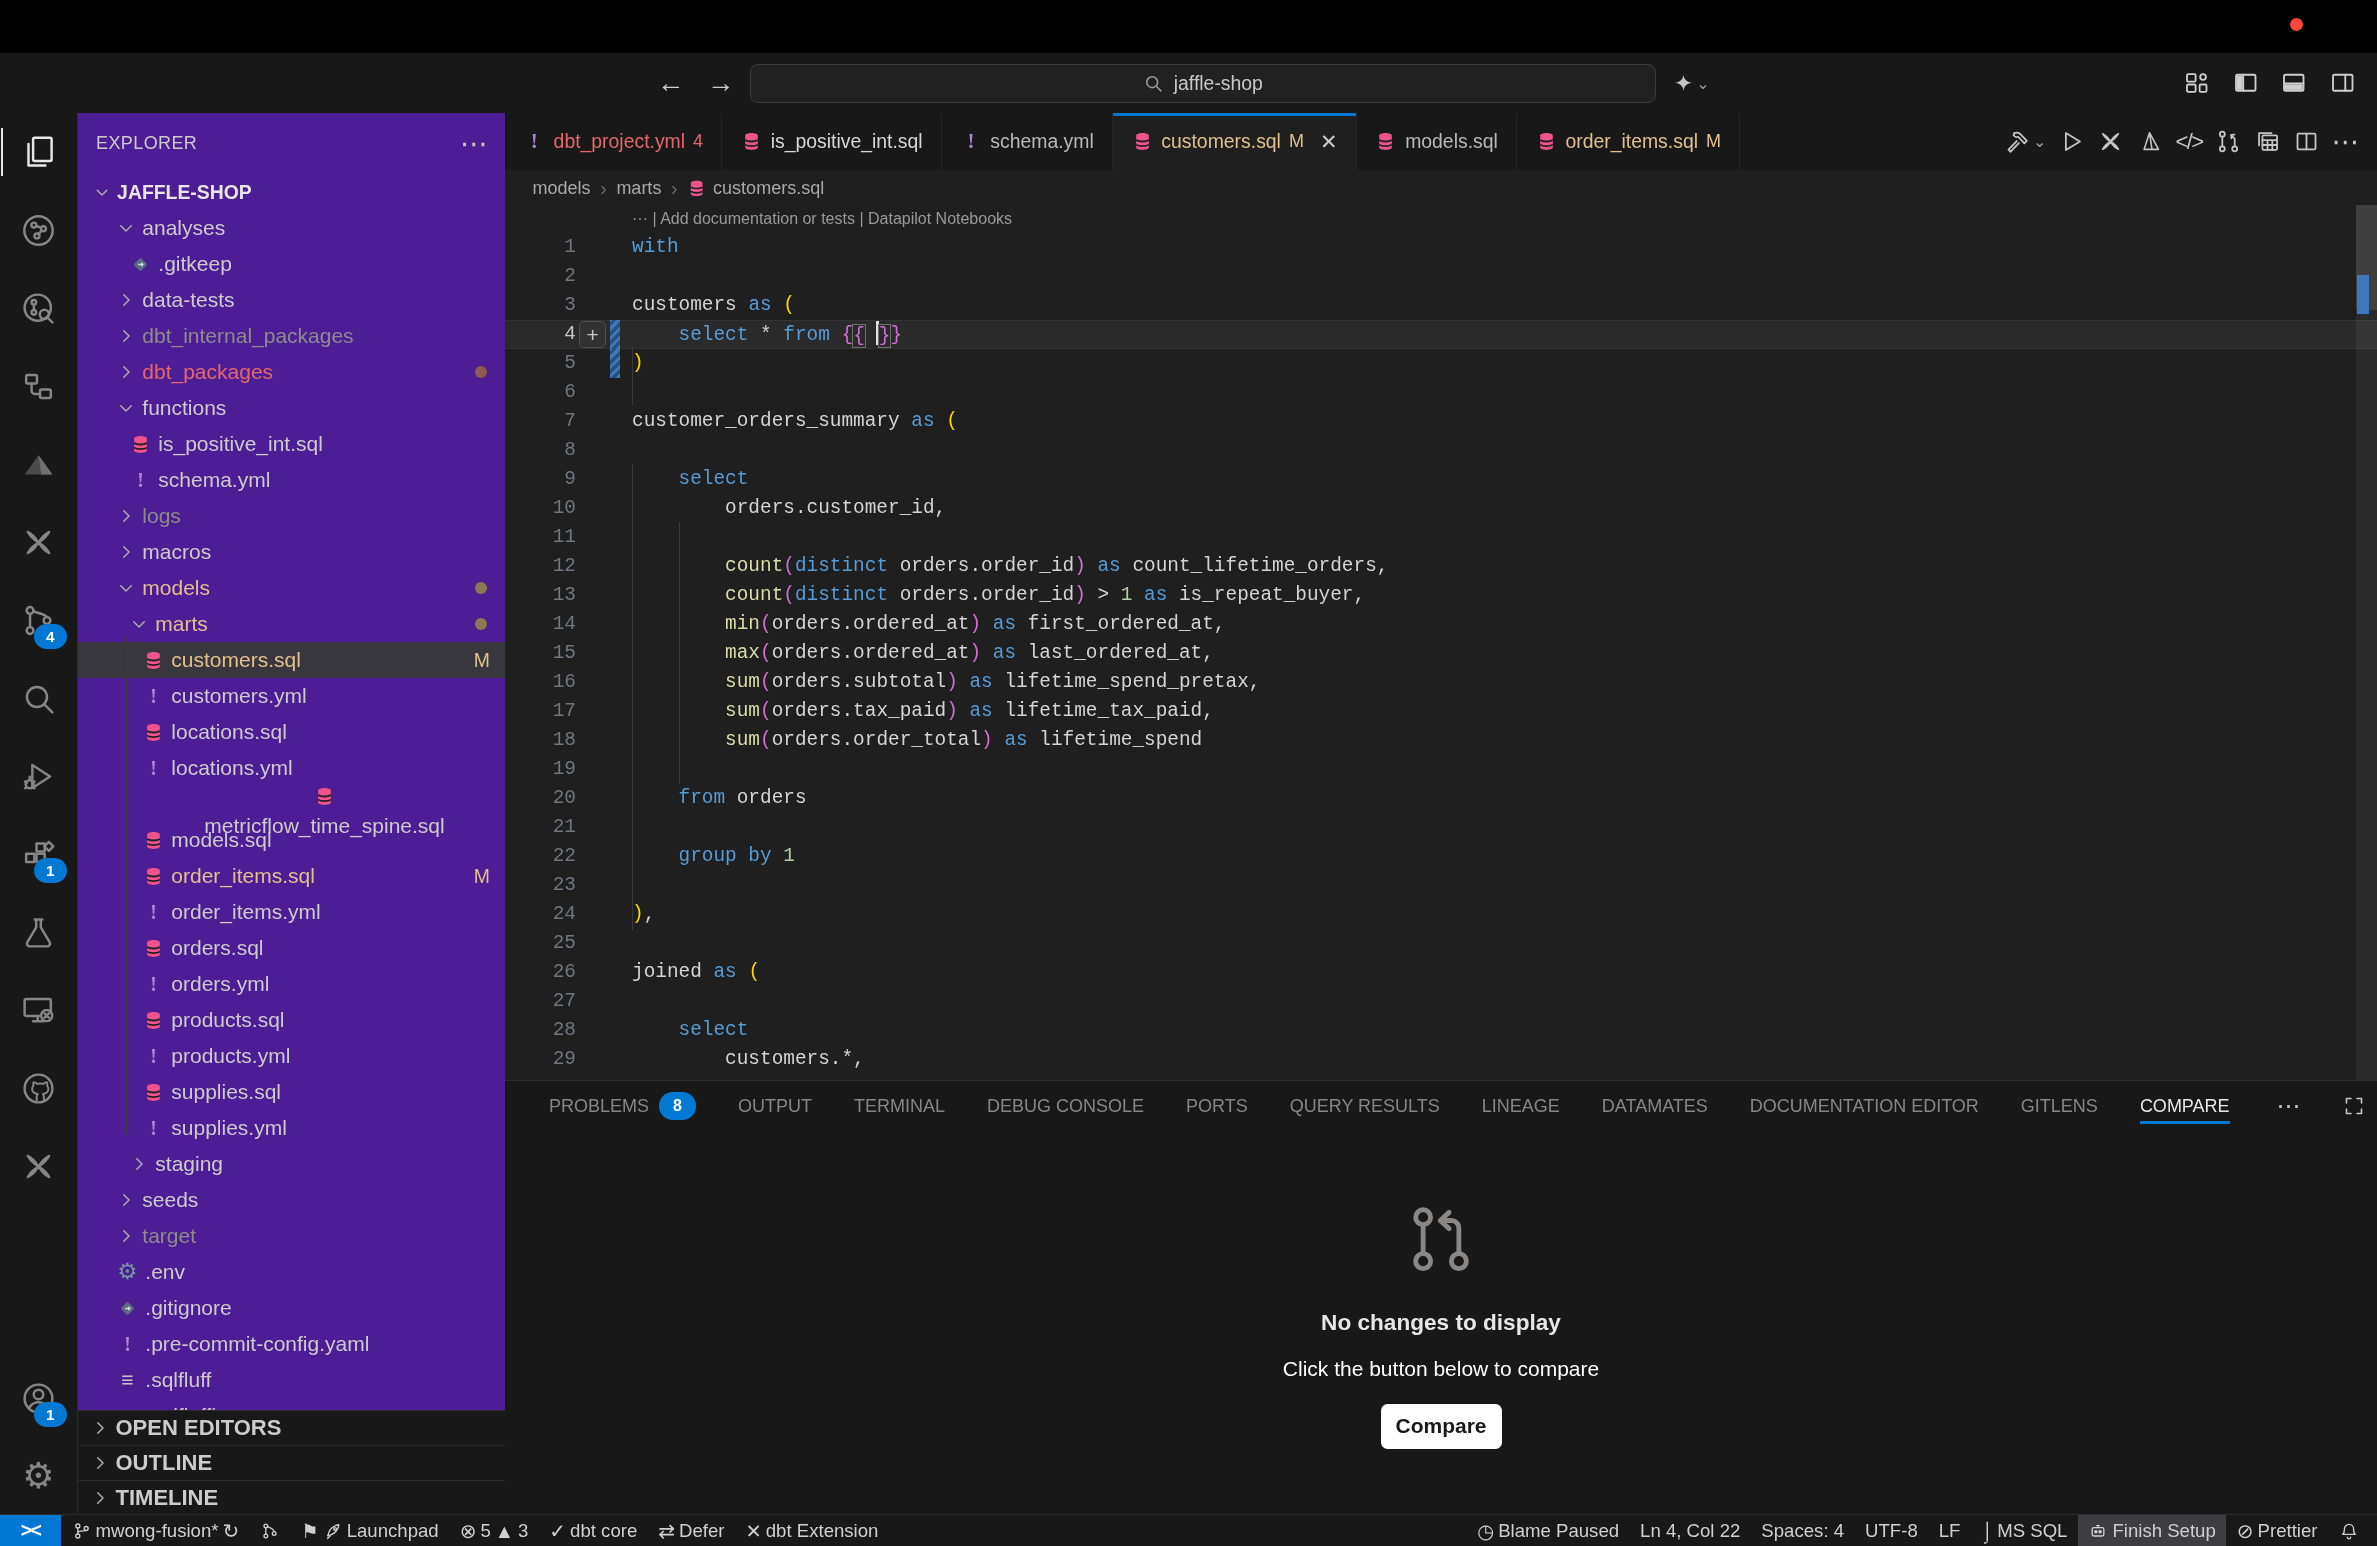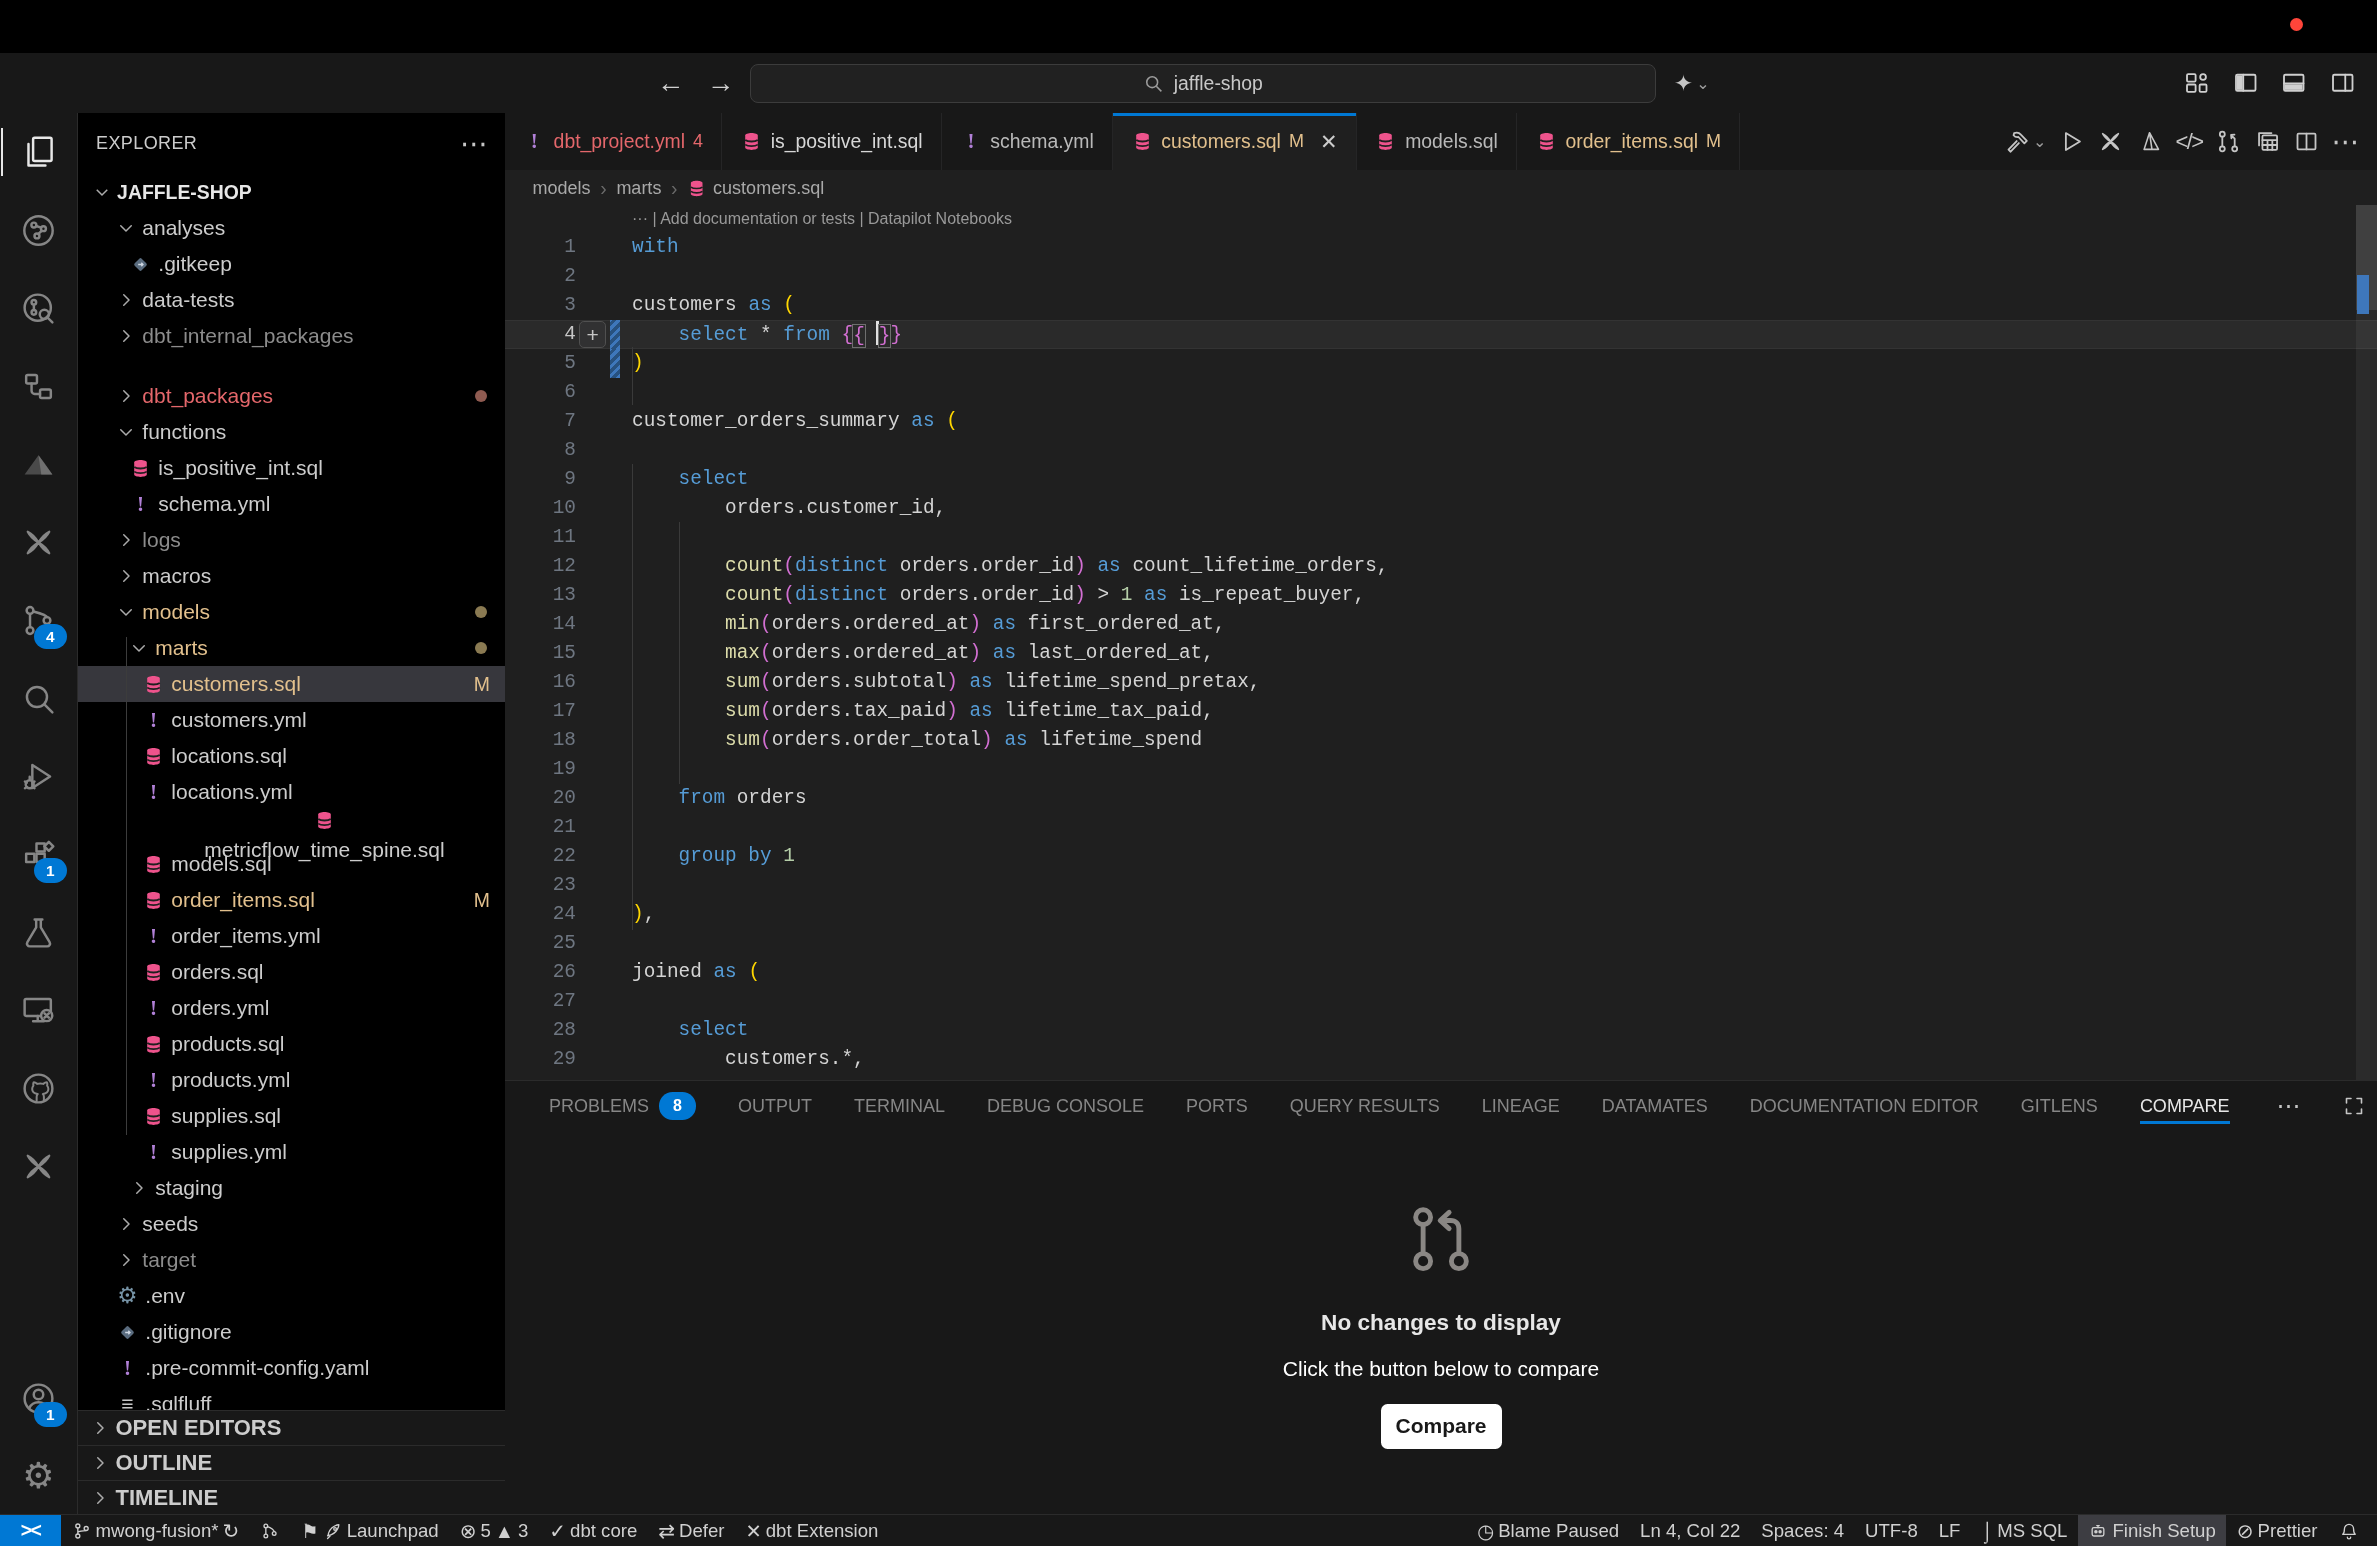--- a/index.html
+++ b/index.html
@@ -23,21 +23,21 @@
                display:flex;flex-direction:column;align-items:center;}
   .ab-item{width:76px;height:78px;display:flex;align-items:center;justify-content:center;color:#868686;position:relative;cursor:pointer;}
   .ab-item svg{width:37px;height:37px}
   .ab-item.active{color:#e7e7e7;}
   .ab-item.active::before{content:"";position:absolute;left:0;top:14.6px;bottom:14.6px;width:2.4px;background:#e7e7e7;}
   .ab-badge{position:absolute;right:9.7px;bottom:9.7px;min-width:25px;height:25px;border-radius:13px;background:#0078d4;color:#fff;
             font-size:15.4px;font-weight:700;display:flex;align-items:center;justify-content:center;padding:0 4px;}
   .ab-spacer{flex:1}
   .gearglyph{font-size:36px;line-height:1;color:#868686}
   
-  .sidebar{position:absolute;left:78px;top:113px;width:428px;bottom:31px;background:#000000;border-right:0.8px solid #2b2b2b;overflow:hidden;text-align:center;}
+  .sidebar{position:absolute;left:78px;top:113px;width:428px;bottom:31px;background:#4c1d95;border-right:0.8px solid #2b2b2b;overflow:hidden;text-align:center;}
   .sb-header{height:61px;display:flex;align-items:center;padding:0 18px;font-size:18px;color:#cccccc;letter-spacing:0.4px;}
   .sb-dots{margin-left:auto;font-size:27.5px;color:#c5c5c5;line-height:0;cursor:pointer}
   .root-row{height:36px;display:flex;align-items:center;gap:6.5px;padding-left:14.6px;font-size:19.4px;font-weight:700;color:#e7e7e7;cursor:pointer}
   .chev{width:18px;height:18px;color:#ababab;flex:none}
   .chev svg{width:18px;height:18px}
   .chev.down svg{transform:rotate(90deg)}
   .tree{position:relative}
   .trow{height:36px;display:flex;align-items:center;gap:7.3px;font-size:21px;color:#cccccc;position:relative;cursor:pointer}
   .trow.sel{background:#37373d}
   .ficon{width:21px;height:21px;flex:none;display:flex;align-items:center;justify-content:center}
@@ -326,21 +326,21 @@
           <span>data-tests</span>
         </div>
         <div class="trow" style="padding-left: 39px;">
           <span class="chev ">
             <svg viewBox="0 0 24 24" fill="none" stroke="currentColor" stroke-width="1.6" stroke-linecap="round" stroke-linejoin="round">
               <path d="M9 5l7 7-7 7" stroke-width="2"></path>
             </svg>
           </span>
           <span style="color: rgb(140, 140, 140);">dbt_internal_packages</span>
         </div>
-        <div class="trow" style="padding-left: 39px; margin-top: 24px;">
+        <div class="trow" style="padding-left: 39px;">
           <span class="chev ">
             <svg viewBox="0 0 24 24" fill="none" stroke="currentColor" stroke-width="1.6" stroke-linecap="round" stroke-linejoin="round">
               <path d="M9 5l7 7-7 7" stroke-width="2"></path>
             </svg>
           </span>
           <span style="color: rgb(228, 103, 107);">dbt_packages</span>
           <span class="rdot" style="background:#8f5b51"></span>
         </div>
         <div class="trow" style="padding-left: 39px;">
           <span class="chev down">

